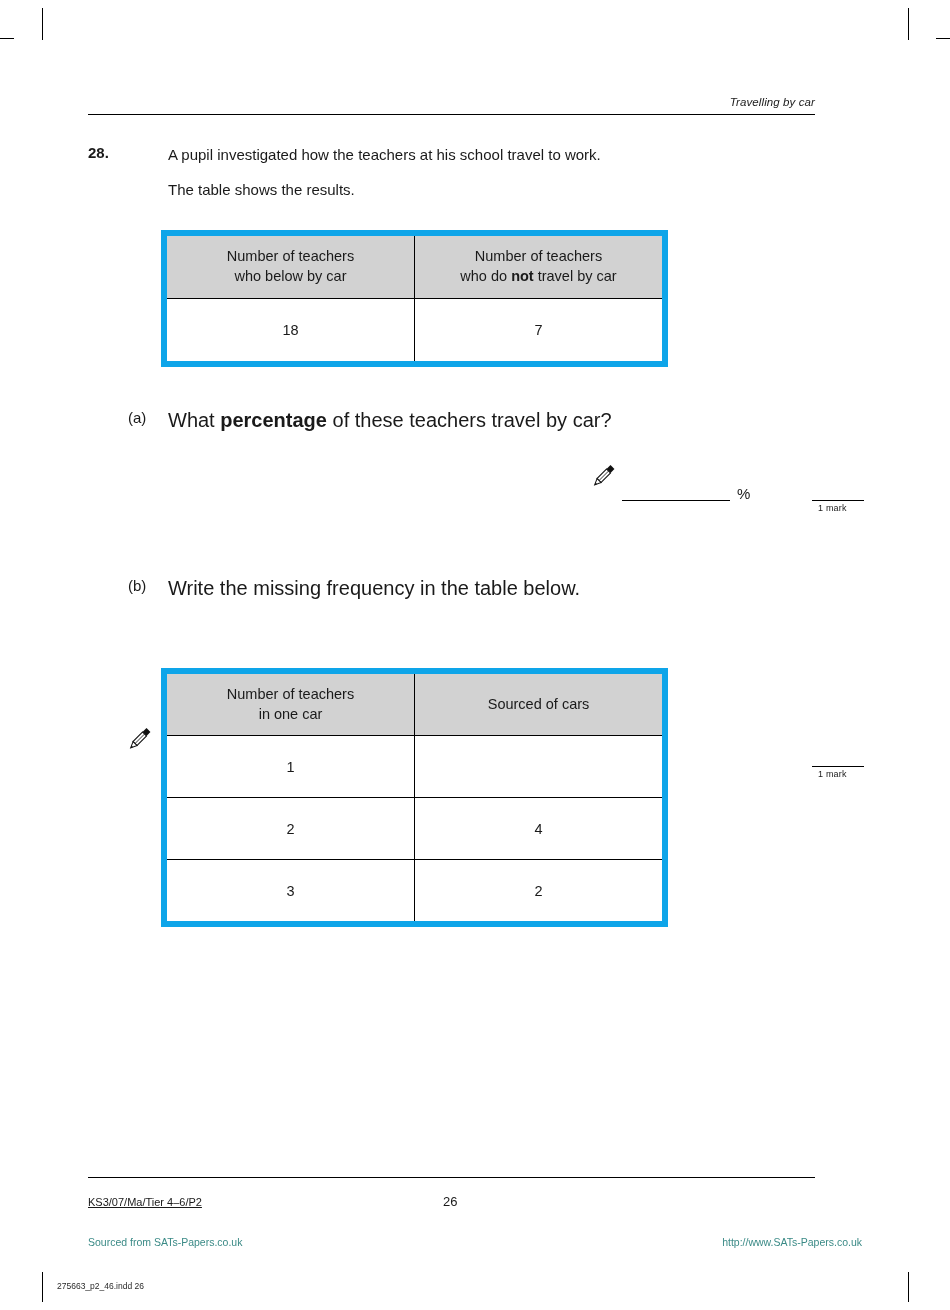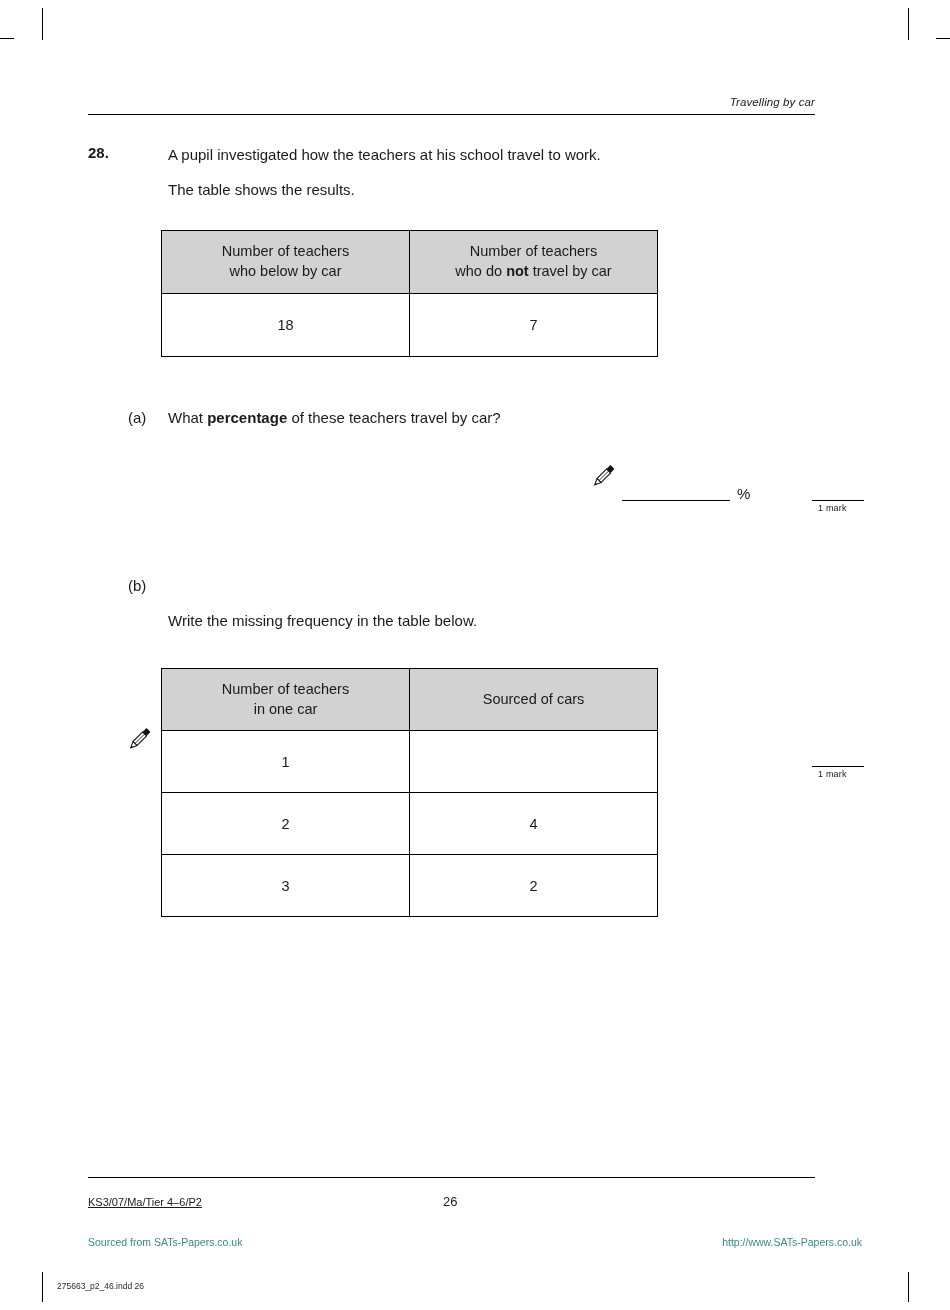--- a/index.html
+++ b/index.html
@@ -70,37 +70,37 @@
   .q-line-2 { top: 180px; }
 
   .part-label {
     position: absolute;
     left: 128px;
     font-size: 15px;
   }
   .part-text {
     position: absolute;
     left: 168px;
-    font-size: 15px;
+    font-size: 20px;
     white-space: nowrap;
   }
   .pa-label { top: 409px; }
   .pa-text  { top: 409px; }
   .pb-label { top: 577px; }
   .pb-text  { top: 577px; }
-  .pb-text2 { top: 612px; }
+  .pb-text2 { top: 577px; }
 
   b, strong { font-weight: bold; }
 
   
   .qtable {
     position: absolute;
     border-collapse: collapse;
     table-layout: fixed;
-    border: 1px solid #0ea5e9;
+    border: 6px solid #0ea5e9;
   }
   .qtable td {
     border: 1px solid #000;
     text-align: center;
     vertical-align: middle;
     font-size: 14.5px;
     color: #1a1a1a;
     padding: 0;
   }
   .qtable td.hd {

